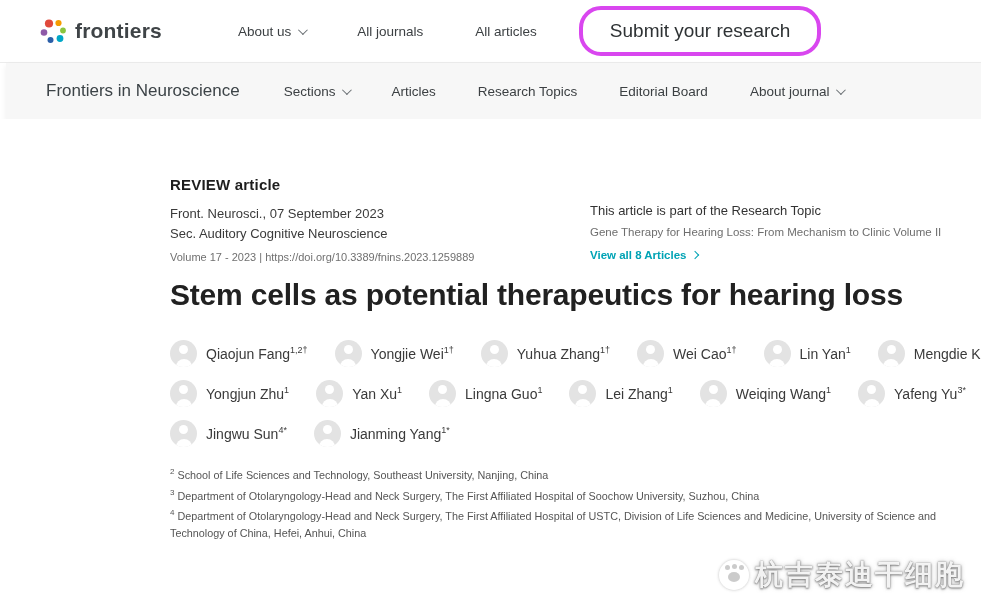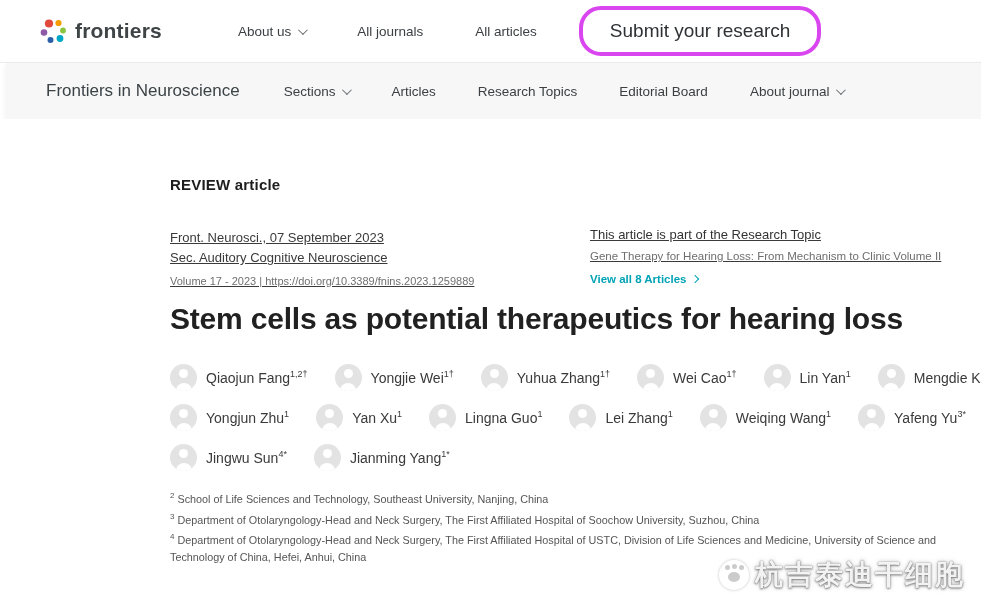--- a/index.html
+++ b/index.html
@@ -39,21 +39,21 @@
   }
   .journal-title { font-size: 17px; color: #3c4347; cursor: pointer; white-space: nowrap; }
   .journal-links { display: flex; align-items: center; margin-left: 44px; gap: 42px; }
 
   
   .main { position: absolute; top: 119px; left: 0; width: 981px; height: 483px; background: #fff; }
   .content { padding: 57px 0 0 170px; width: 960px; }
 
   .article-type { font-size: 15px; font-weight: 700; color: #1d1d1d; letter-spacing: 0.2px; }
 
-  .meta-row { display: flex; margin-top: 34px; align-items: flex-end; text-decoration: underline; }
+  .meta-row { display: flex; margin-top: 10px; align-items: flex-end; }
   .meta-left { width: 385px; }
   .meta-line { font-size: 13px; color: #3a3a3a; line-height: 20px; }
   .meta-doi { font-size: 11px; color: #707070; margin-top: 7px; }
   .meta-divider { width: 1px; background: #d9dde0; margin: 0 18px; }
   .meta-right { width: 372px; }
   .rt-intro { font-size: 13px; color: #333; }
   .rt-title { font-size: 11.5px; color: #6e6e6e; line-height: 15px; margin-top: 7px; }
   .rt-link { font-size: 11.5px; font-weight: 700; color: #00a3b5; margin-top: 9px; display: inline-flex; align-items: center; gap: 5px; cursor: pointer; }
   .rt-arrow { width: 6px; height: 6px; border-right: 1.6px solid #00a3b5; border-top: 1.6px solid #00a3b5; transform: rotate(45deg); display: inline-block; }
 

